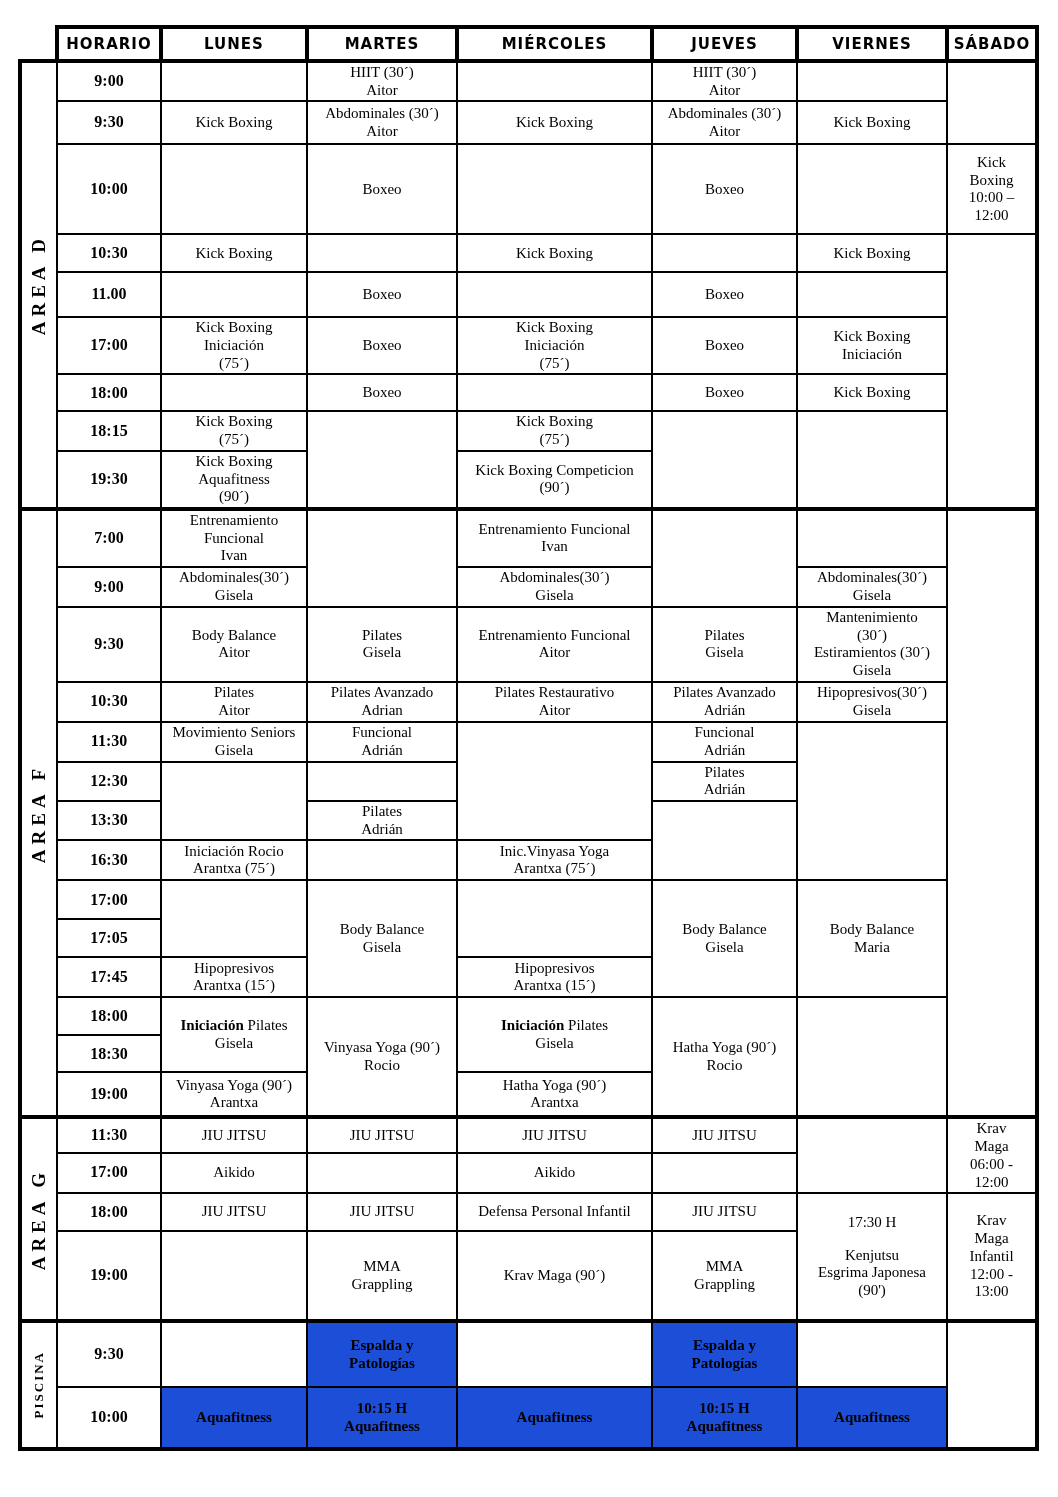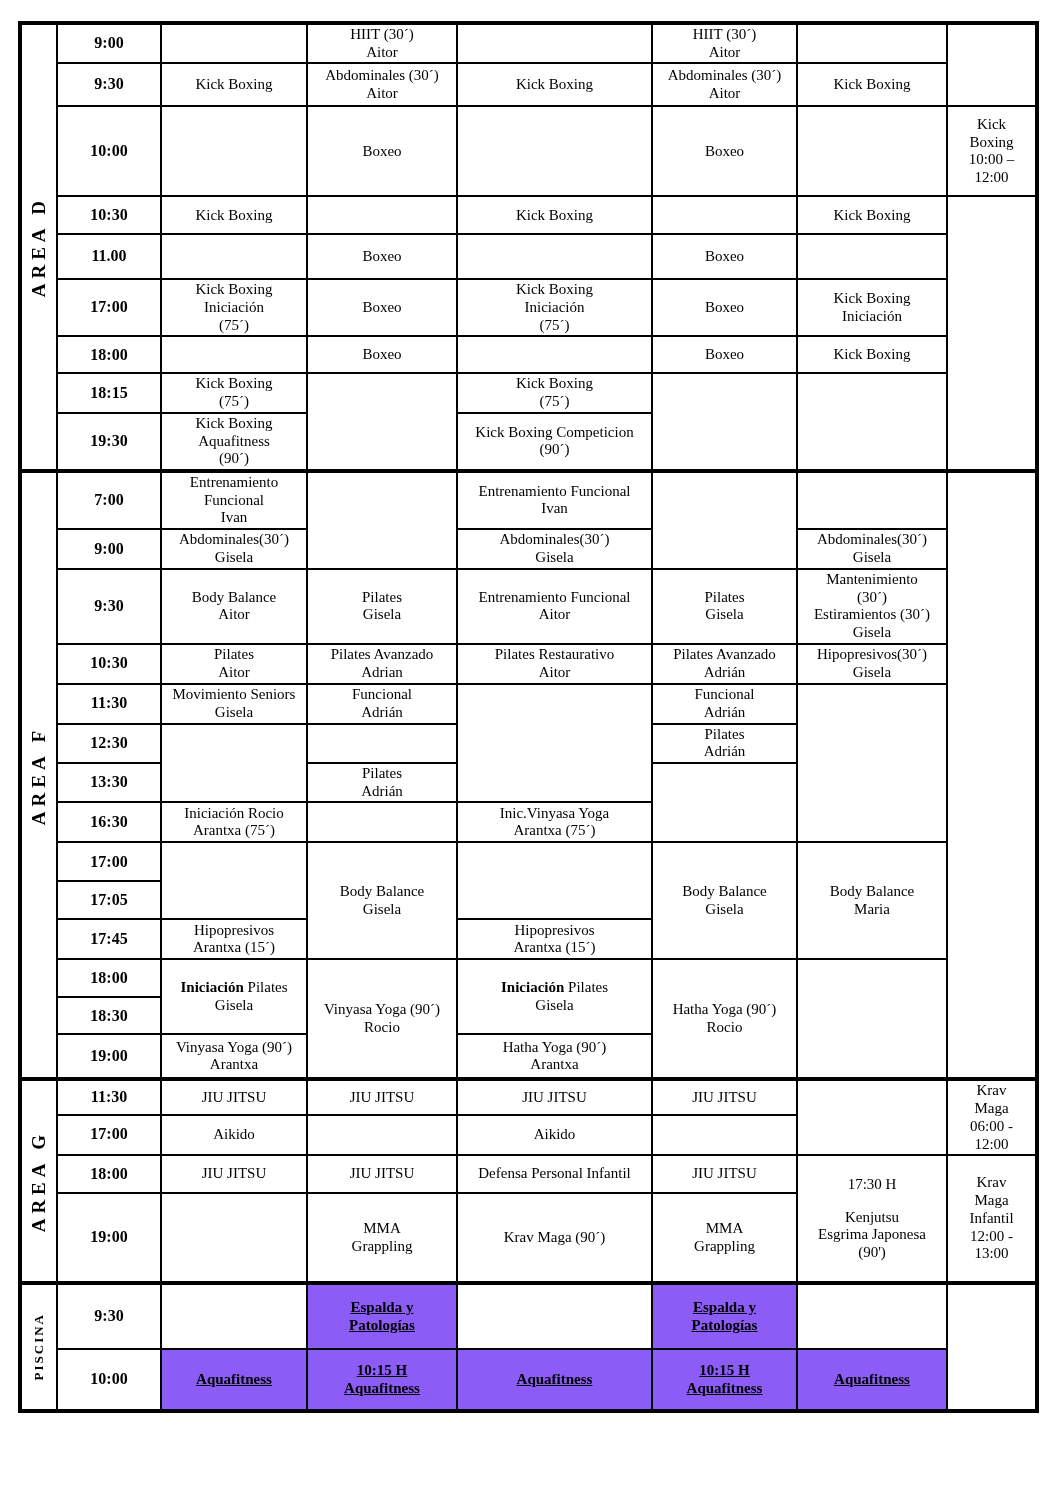--- a/index.html
+++ b/index.html
@@ -27,28 +27,50 @@
   td.lab div {
     writing-mode:vertical-rl; transform:rotate(180deg);
     margin:0 auto; font-weight:bold; font-size:19px; letter-spacing:5px;
     white-space:nowrap;
   }
   .sec.p td.lab div { font-size:13px; letter-spacing:2px; }
 
   .ln { display:block; }
   .b  { font-weight:normal; }
   .sp { height:15px; }
-  .gray { background:#8b5cf6;text-decoration:underline; }
+  .gray { background:#1d4ed8; }
   .gray .ln, .gray b { font-weight:bold; }
 </style>
 </head>
 <body>
 
 <div class="sheet">
 
+  <table class="hdr">
+    <colgroup>
+      <col style="width:104px">
+        <col style="width:146px">
+        <col style="width:150px">
+      <col style="width:195px">
+        <col style="width:145px">
+        <col style="width:150px">
+        <col style="width:90px">
+    </colgroup>
+    <tbody>
+        <tr style="height:32px">
+      <th>HORARIO</th>
+      <th>LUNES</th>
+      <th>MARTES</th>
+      <th>MIÉRCOLES</th>
+      <th>JUEVES</th>
+      <th>VIERNES</th>
+      <th>SÁBADO</th>
+    </tr>
+  </tbody>
+    </table>
 
   <table class="sec d">
     <colgroup>
       <col style="width:37px">
         <col style="width:104px">
         <col style="width:146px">
         <col style="width:150px">
       <col style="width:195px">
         <col style="width:145px">
         <col style="width:150px">

